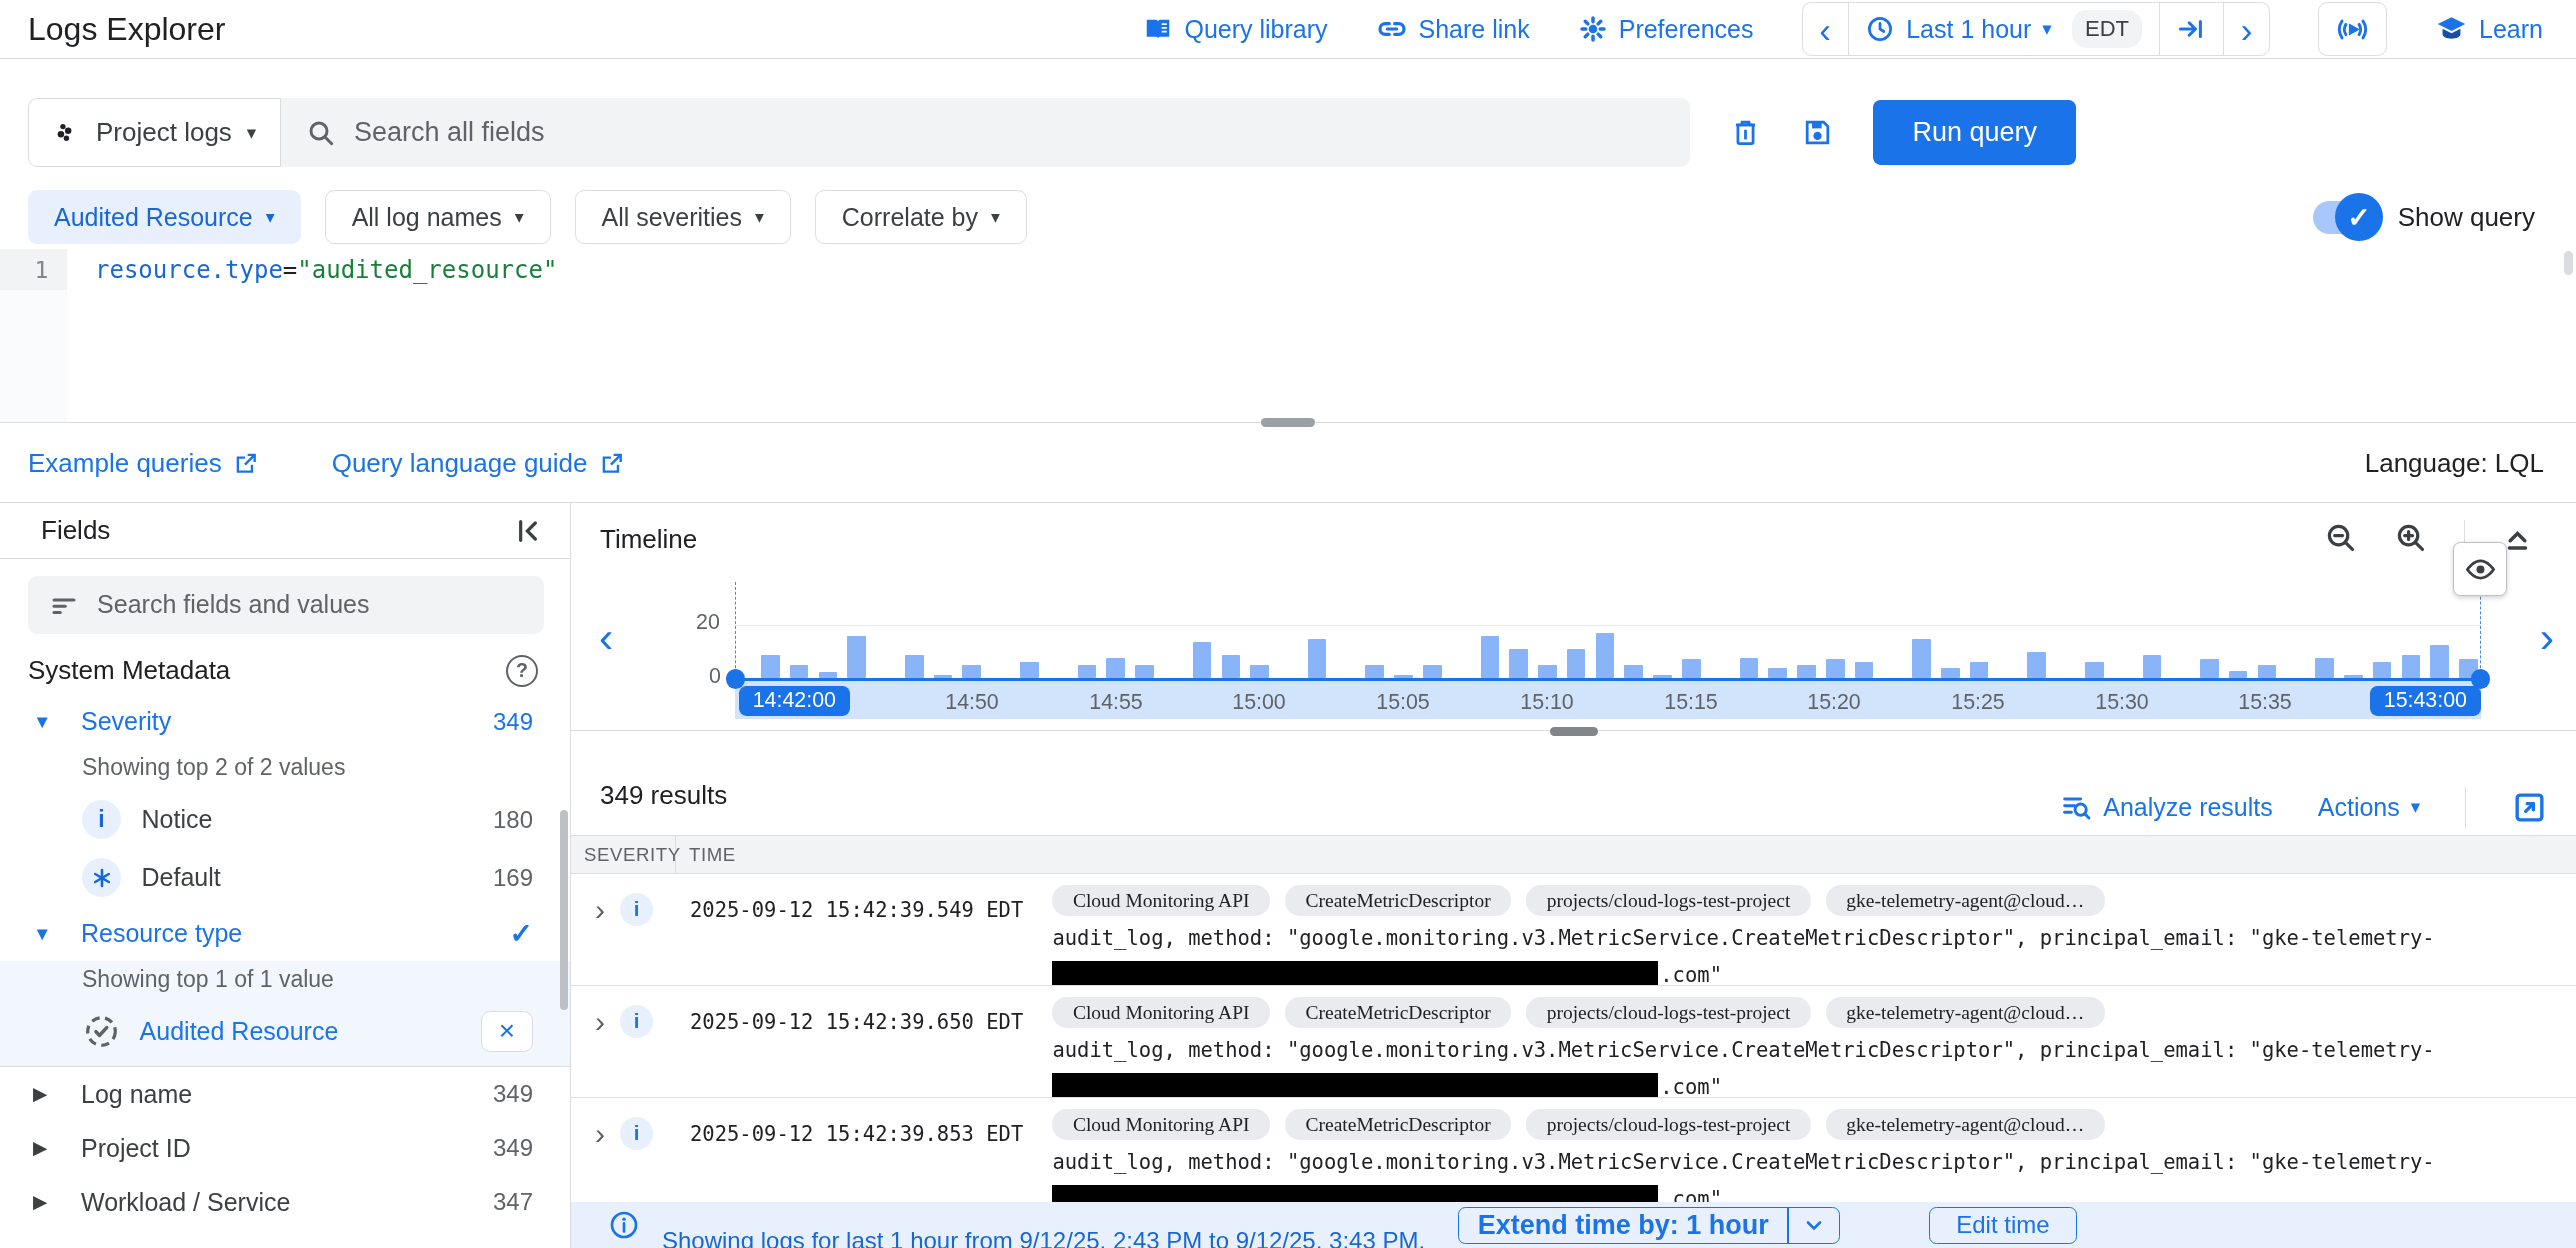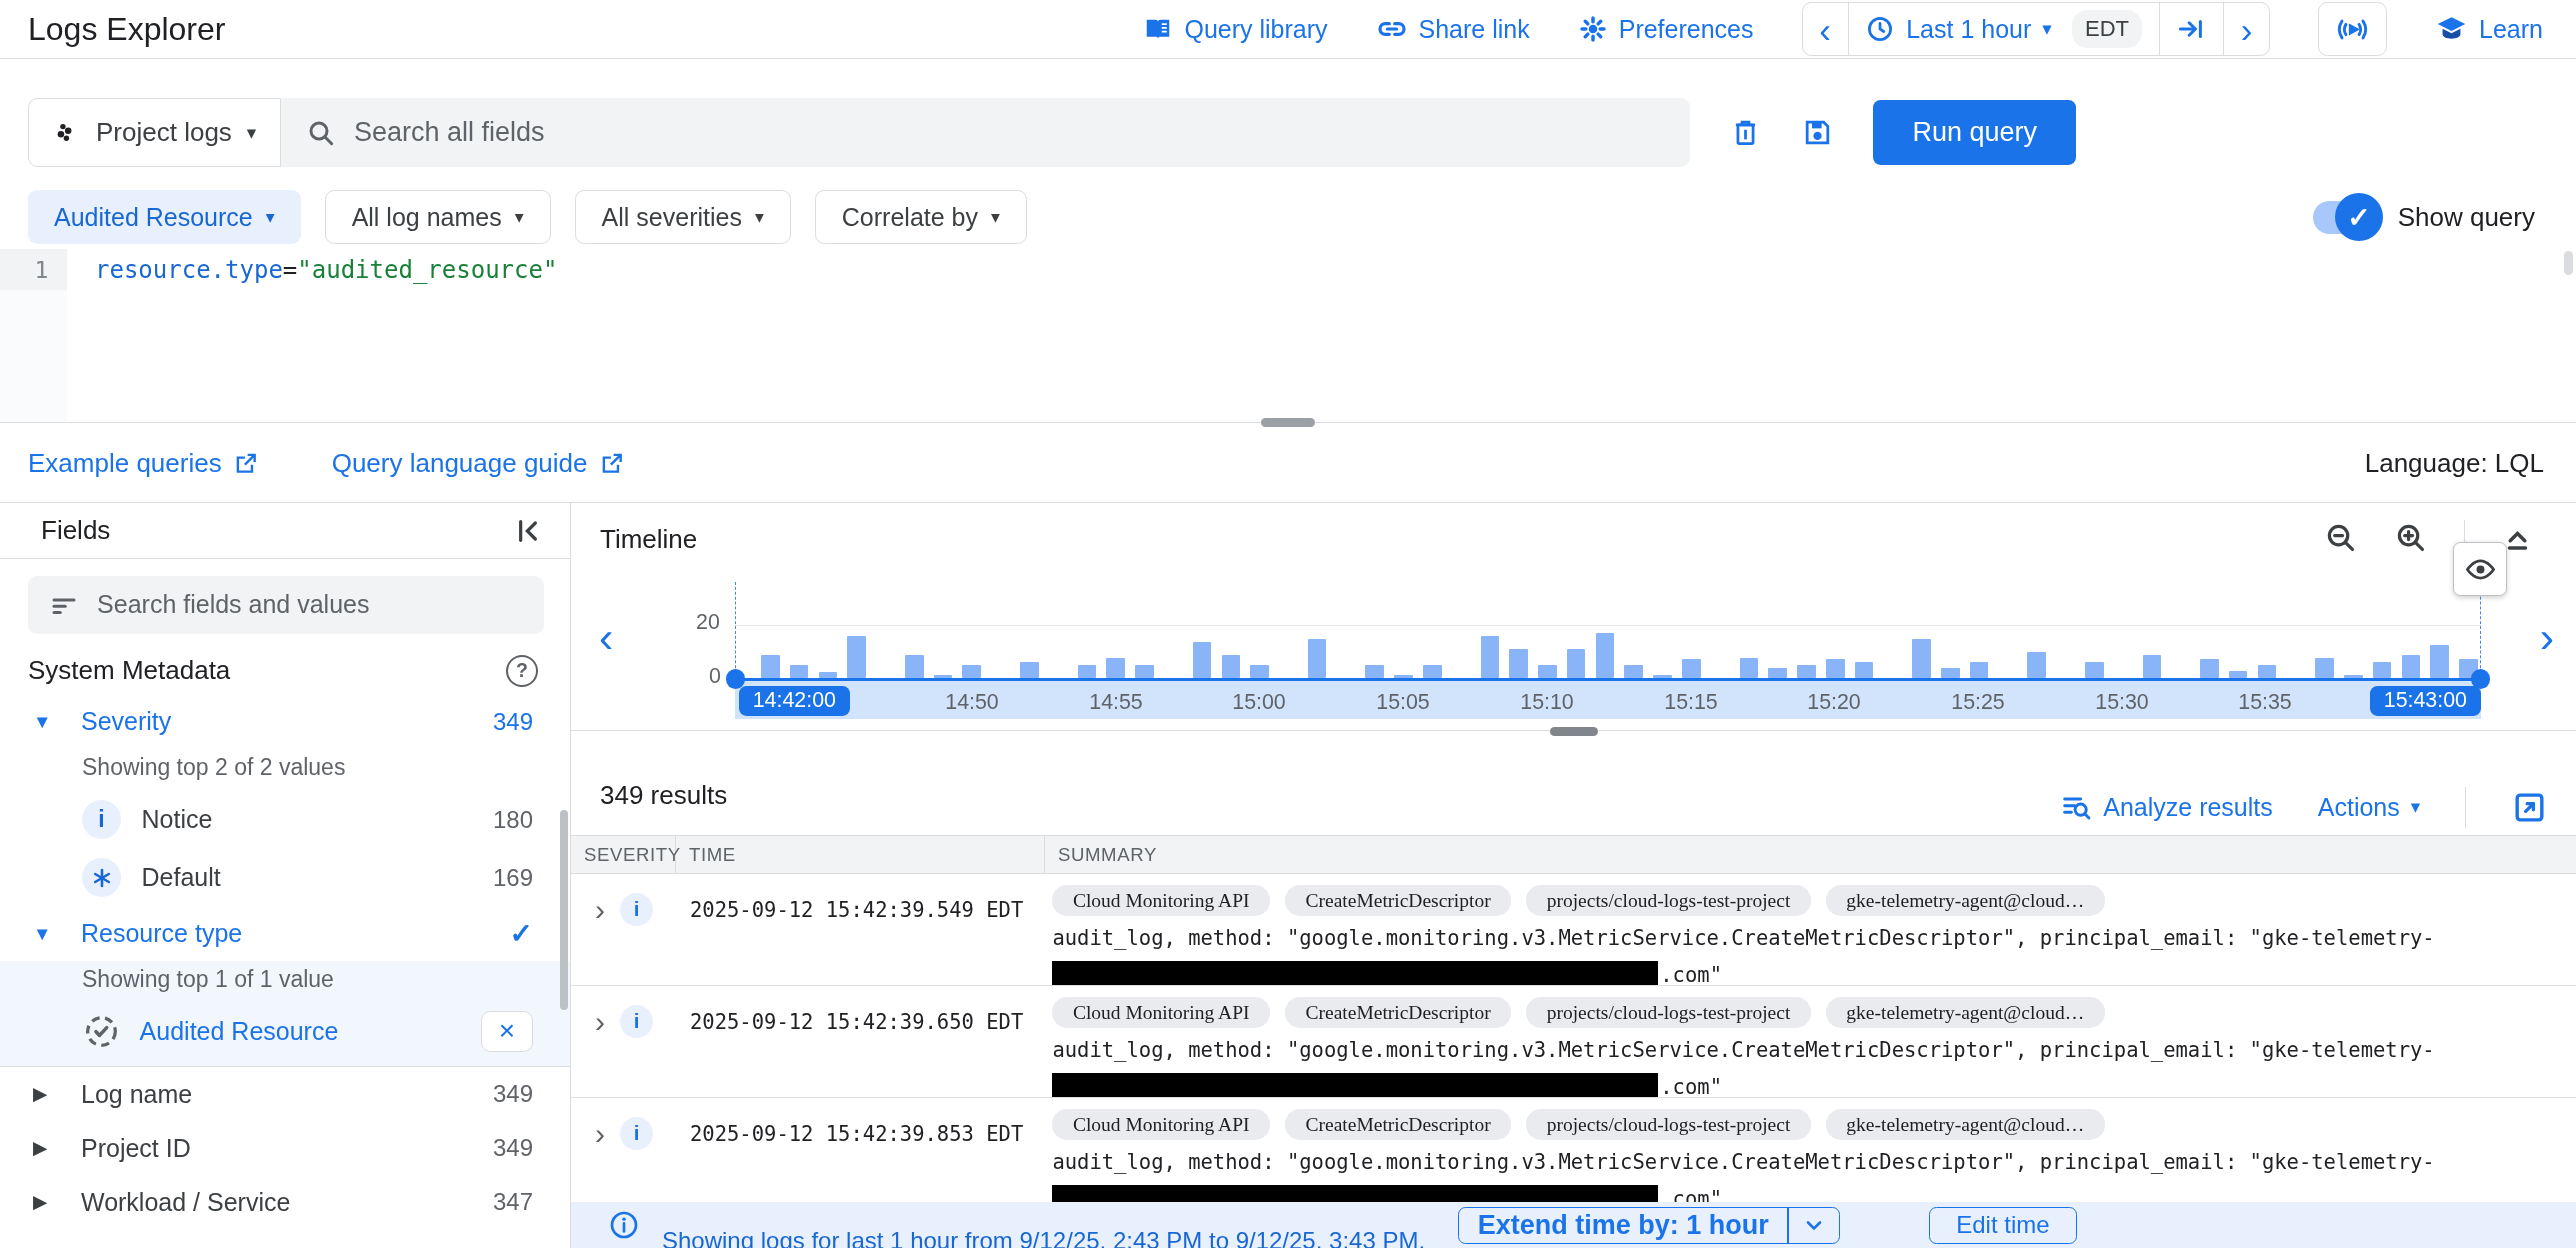--- a/index.html
+++ b/index.html
@@ -597,21 +597,20 @@
                 <path d="M9.5 14.5l5-5" stroke-linecap="round"></path>
                 <path d="M10.5 9.5h4v4" stroke-linecap="round" stroke-linejoin="round"></path>
               </svg>
             </span>
         </div>
       </div>
 
       <div class="table-header">
         <div class="th-cell">SEVERITY</div>
         <div class="th-cell">TIME</div>
-        <div class="th-cell">SUMMARY</div>
       </div>
       <div>
           <div class="log-row">
             <div class="cell-sev">
               <span class="row-chevron">›</span>
               <span class="sev-ico">i</span>
             </div>
             <div class="cell-time">2025-09-12 15:42:39.549 EDT</div>
             <div class="cell-summary">
               <div class="chip-line">

